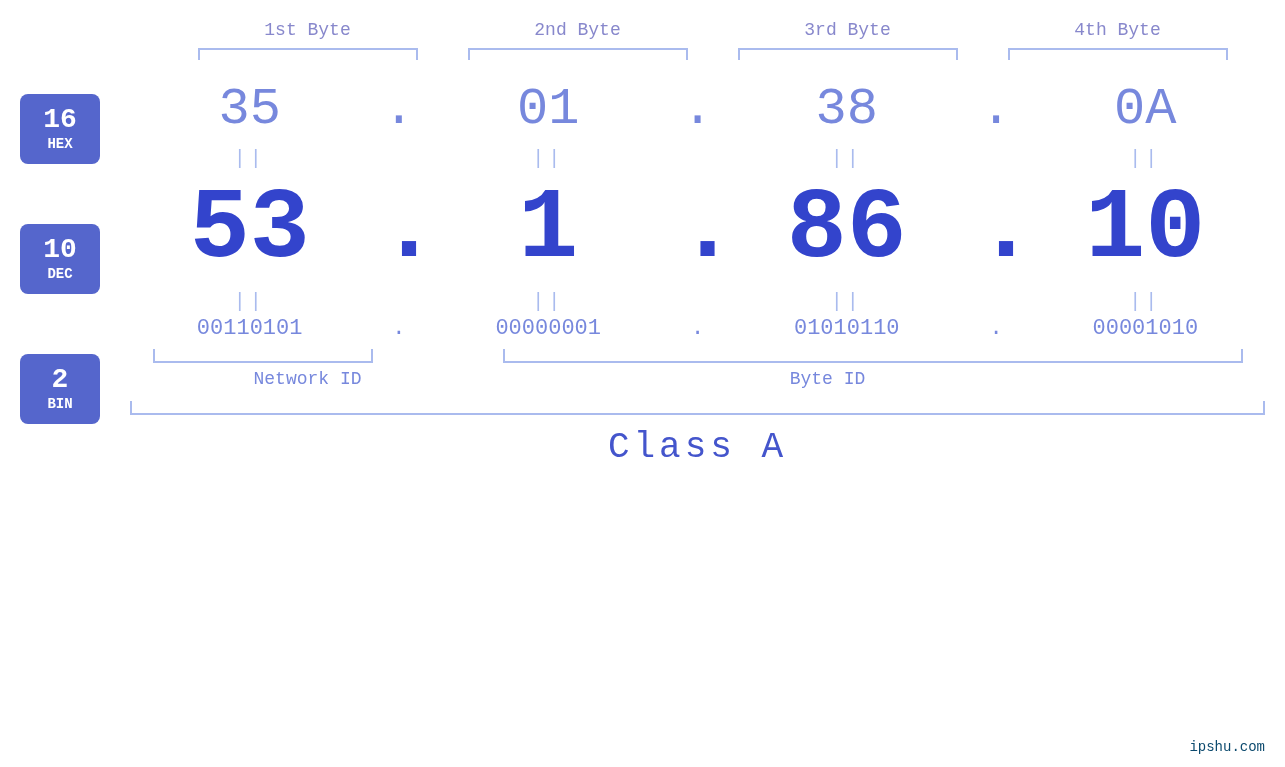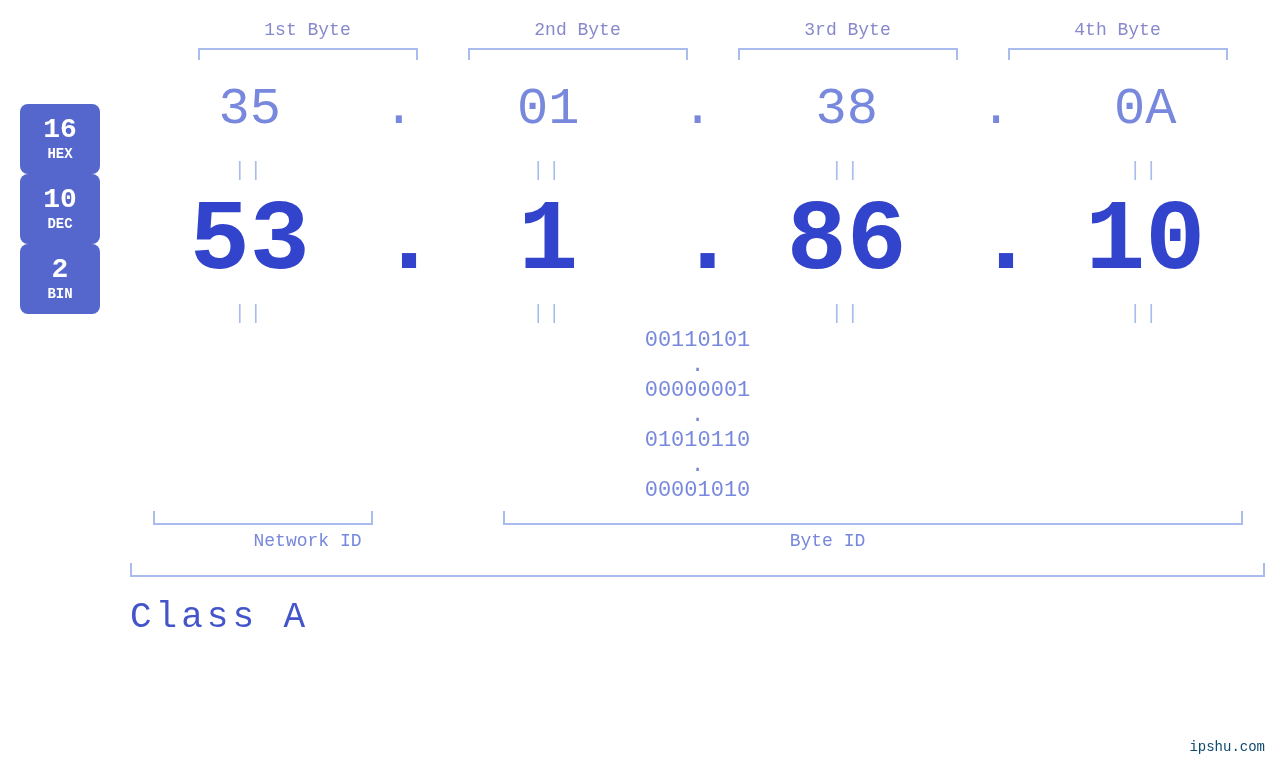--- a/index.html
+++ b/index.html
@@ -63,21 +63,22 @@
       display: flex;
       width: 1285px;
       align-items: flex-start;
     }
 
     .base-labels {
       display: flex;
       flex-direction: column;
       align-items: center;
       margin-left: 20px;
-      margin-top: 24px;
+      gap: 60px;
+      margin-top: 14px;
     }
 
     .base-badge {
       background: #5566cc;
       color: white;
       width: 80px;
       height: 70px;
       border-radius: 8px;
       display: flex;
       flex-direction: column;
@@ -228,21 +229,21 @@
         <span class="base-label">DEC</span>
       </div>
       <div class="base-badge">
         <span class="base-num">2</span>
         <span class="base-label">BIN</span>
       </div>
     </div>
 
     <div class="values-area">
 
-      <div class="values-row" style="margin-bottom:16px;align-items:center;">
+      <div class="values-row" style="margin-bottom:4px;align-items:center;">
         <div class="value-cell">
           <span class="hex-value">35</span>
         </div>
         <div class="dot-cell">
           <span class="hex-dot">.</span>
         </div>
         <div class="value-cell">
           <span class="hex-value">01</span>
         </div>
         <div class="dot-cell">
@@ -296,21 +297,21 @@
       <div class="pipe-row">
         <div class="pipe-cell">||</div>
         <div class="pipe-dot-cell"></div>
         <div class="pipe-cell">||</div>
         <div class="pipe-dot-cell"></div>
         <div class="pipe-cell">||</div>
         <div class="pipe-dot-cell"></div>
         <div class="pipe-cell">||</div>
       </div>
 
-      <div class="values-row" style="margin-bottom:4px;flex-direction:column;">
+      <div class="values-row" style="margin-bottom:4px;">
         <div class="value-cell">
           <span class="bin-value">00110101</span>
         </div>
         <div class="dot-cell">
           <span class="bin-dot">.</span>
         </div>
         <div class="value-cell">
           <span class="bin-value">00000001</span>
         </div>
         <div class="dot-cell">
@@ -342,21 +343,21 @@
       <div style="display:flex; width:100%; justify-content:center; margin-top:6px;">
         <div style="width:220px; text-align:center; color:#7788dd; font-size:18px; font-family:'Courier New',Courier,monospace;">Network ID</div>
         <div style="width:40px;"></div>
         <div style="width:740px; text-align:center; color:#7788dd; font-size:18px; font-family:'Courier New',Courier,monospace;">Byte ID</div>
       </div>
 
       <div style="display:flex; justify-content:center; margin-top:12px; width:100%;">
         <div style="width:100%; height:14px; border-bottom:2px solid #aabbee; border-left:2px solid #aabbee; border-right:2px solid #aabbee;"></div>
       </div>
 
-      <div style="margin-top:20px;">
+      <div style="text-align:center; margin-top:12px;">
         <span style="color:#4455cc; font-size:36px; font-family:'Courier New',Courier,monospace; letter-spacing:4px;">Class A</span>
       </div>
 
     </div>
   </div>
 
 </div>
 
 <div class="watermark">ipshu.com</div>
 

